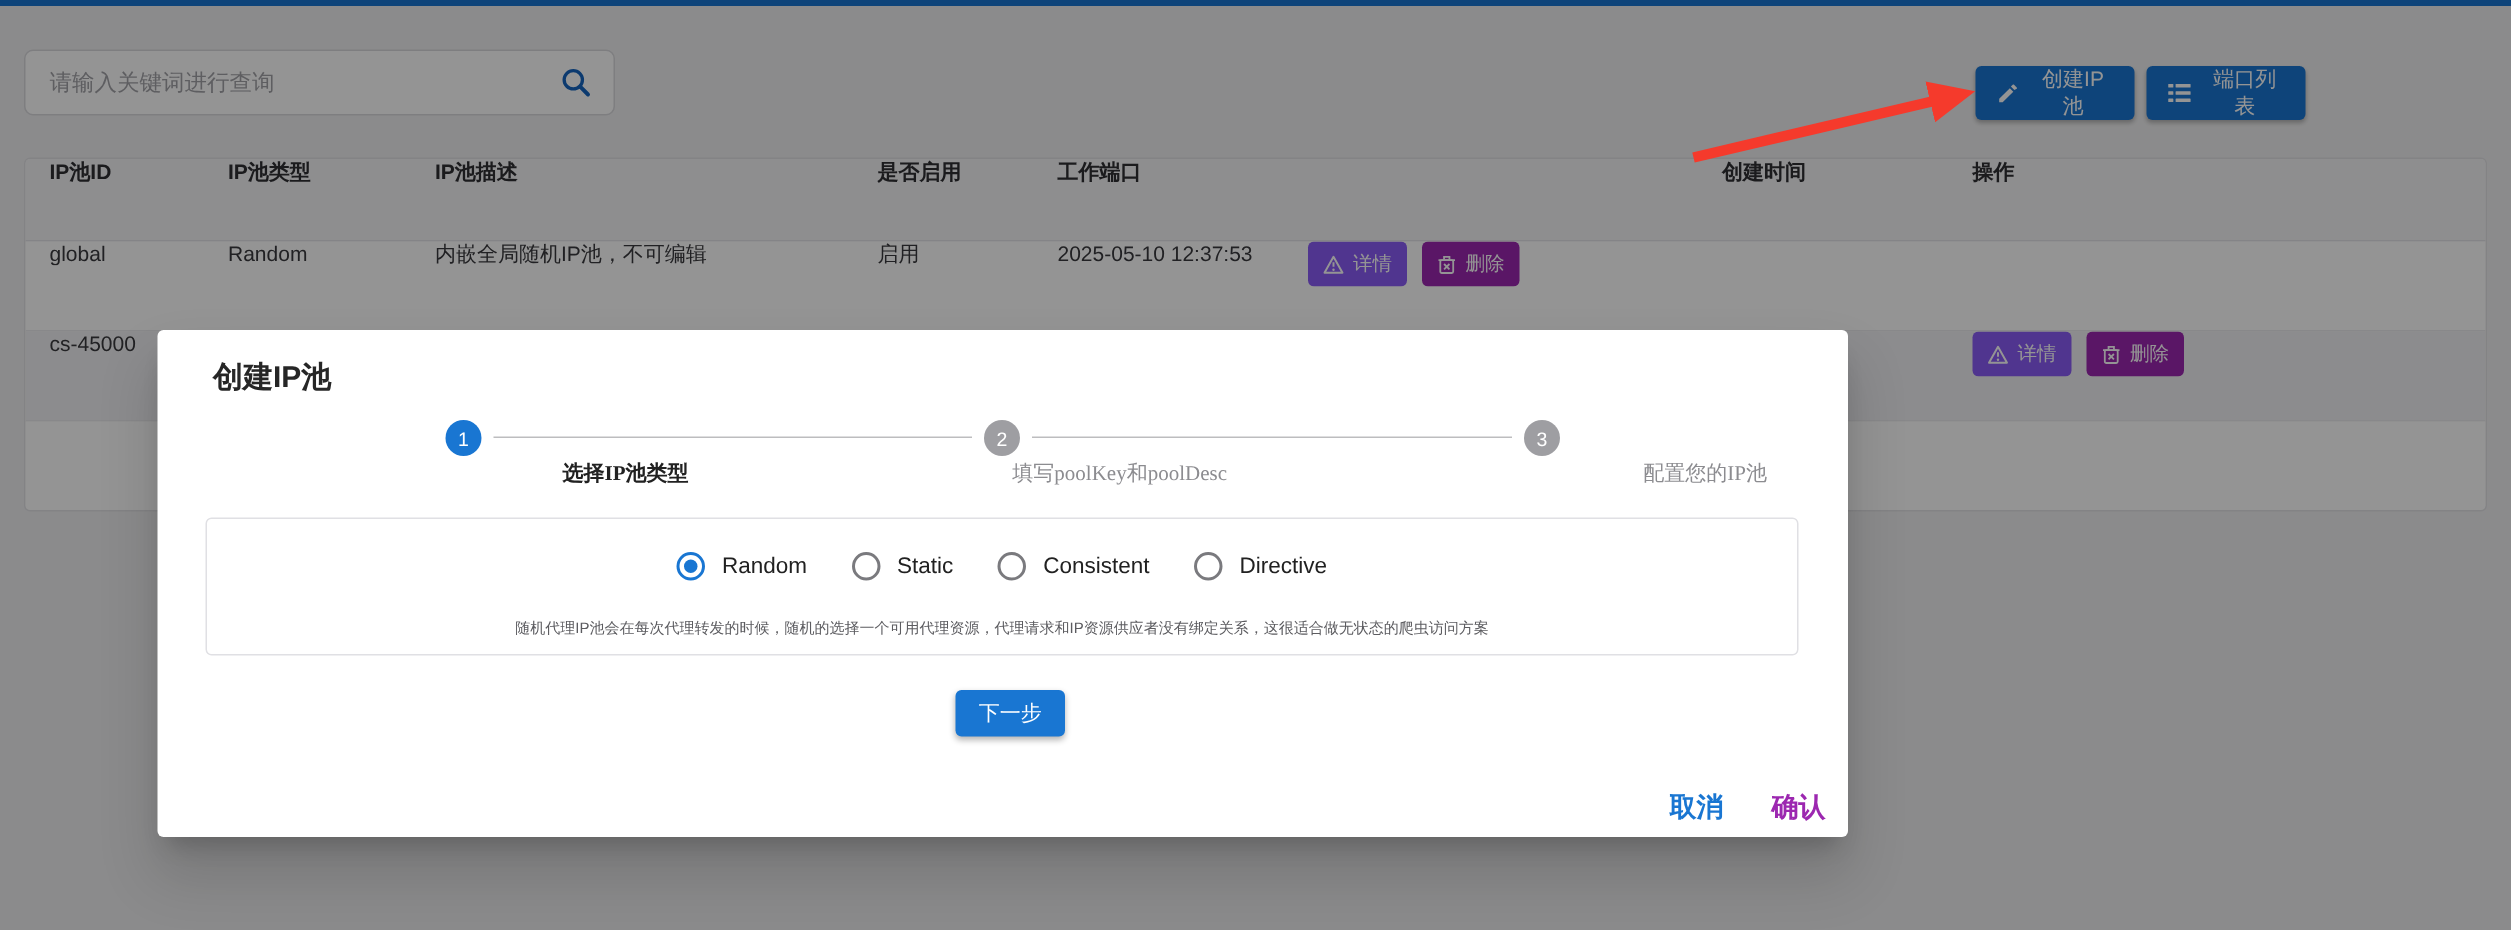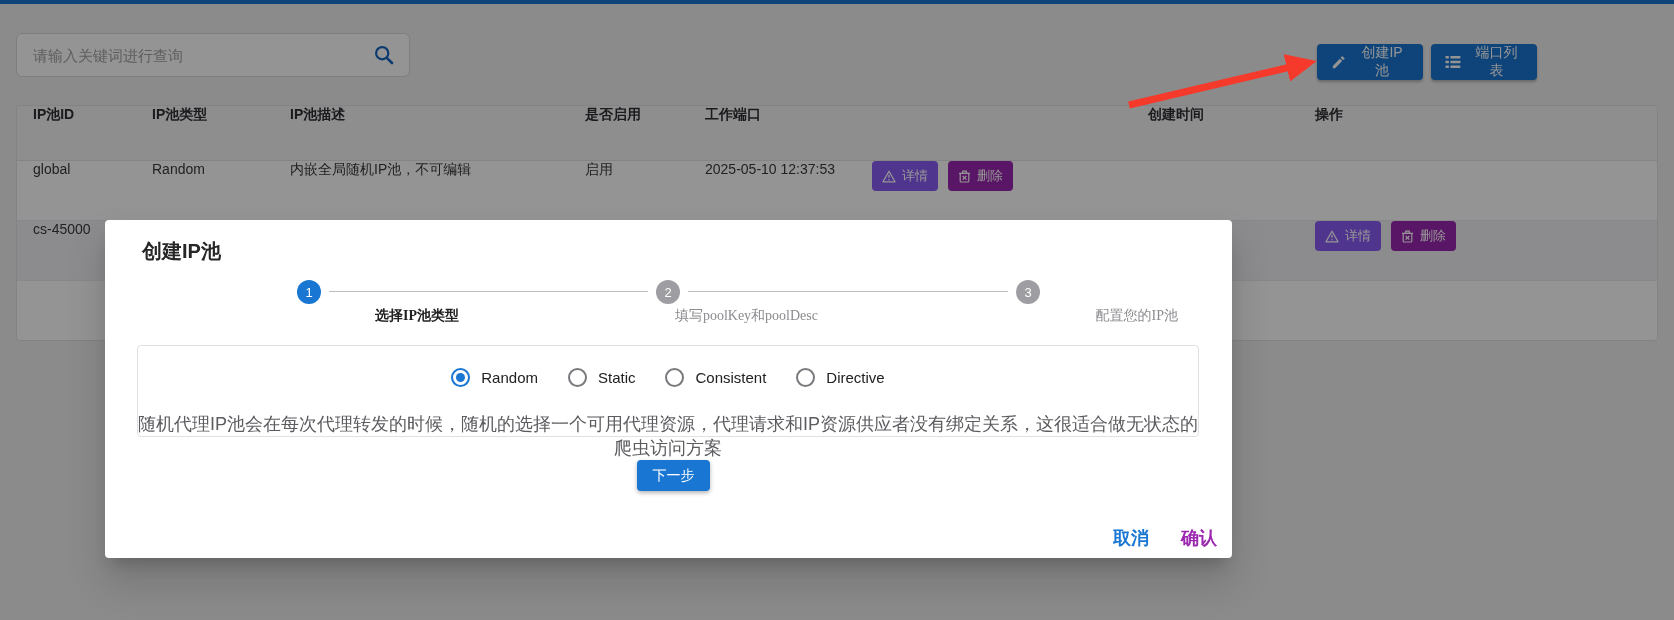--- a/index.html
+++ b/index.html
@@ -90,21 +90,21 @@
     position:absolute; left:0; top:22px; width:100%;
     display:flex; justify-content:center; align-items:center; gap:30px;
   }
   .radio-item { display:flex; align-items:center; gap:11px; cursor:pointer; }
   .radio { width:19px; height:19px; border:2px solid #7a7a7e; border-radius:50%; position:relative; }
   .radio.selected { border-color:#1976d2; }
   .radio.selected::after { content:''; position:absolute; inset:3px; border-radius:50%; background:#1976d2; }
   .radio-label { font-size:15px; color:#212121; }
   .option-desc {
     position:absolute; left:0; top:66px; width:100%; text-align:center;
-    font-size:18px; color:#5c5c60;
+    font-size:10px; color:#5c5c60;
   }
   .next-btn {
     position:absolute; left:532px; top:240px; width:73px; height:31px;
     background:#1976d2; color:#fff; border:none; border-radius:4px; font-size:14px;
     display:flex; align-items:center; justify-content:center; cursor:pointer; font-family:inherit;
     box-shadow:0 2px 4px rgba(0,0,0,.3);
   }
   .footer-link { position:absolute; top:306px; font-size:18px; font-weight:bold; cursor:pointer; }
   .link-cancel  { left:1008px; color:#1976d2; }
   .link-confirm { left:1076px; color:#9c27b0; }

